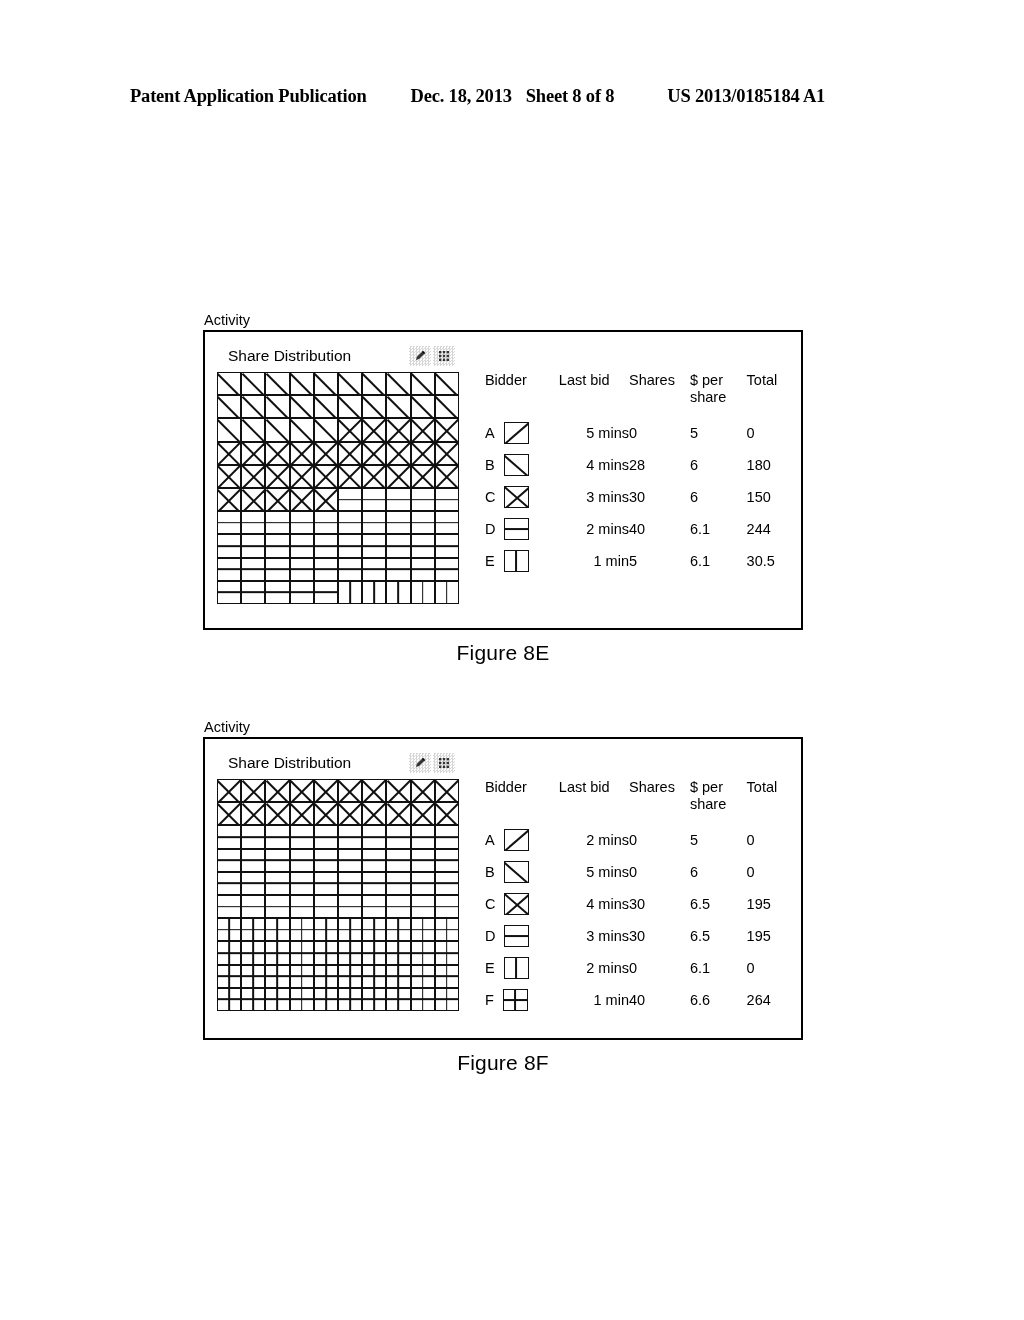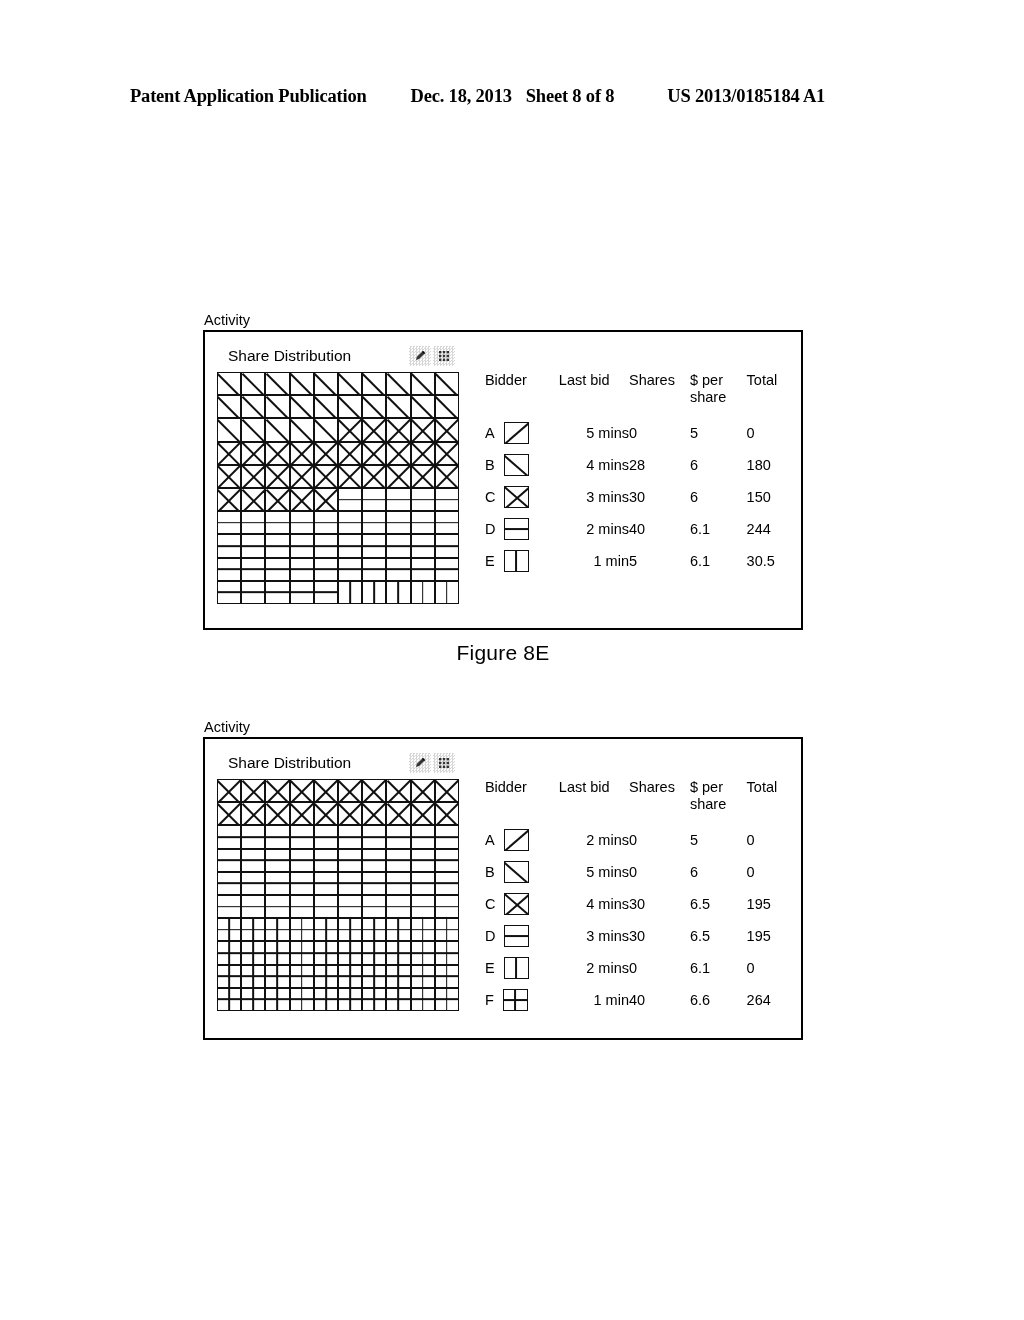--- a/index.html
+++ b/index.html
@@ -1171,13 +1171,14 @@
               </td>
               <td class="col-lastbid">1 min</td>
               <td class="col-shares">40</td>
               <td class="col-price">6.6</td>
               <td class="col-total">264</td>
             </tr>
           </tbody>
       </table>
     </div>
   </div>
+  <div class="figure-caption">Figure 8F</div>
 </div>
 
 </body></html>

